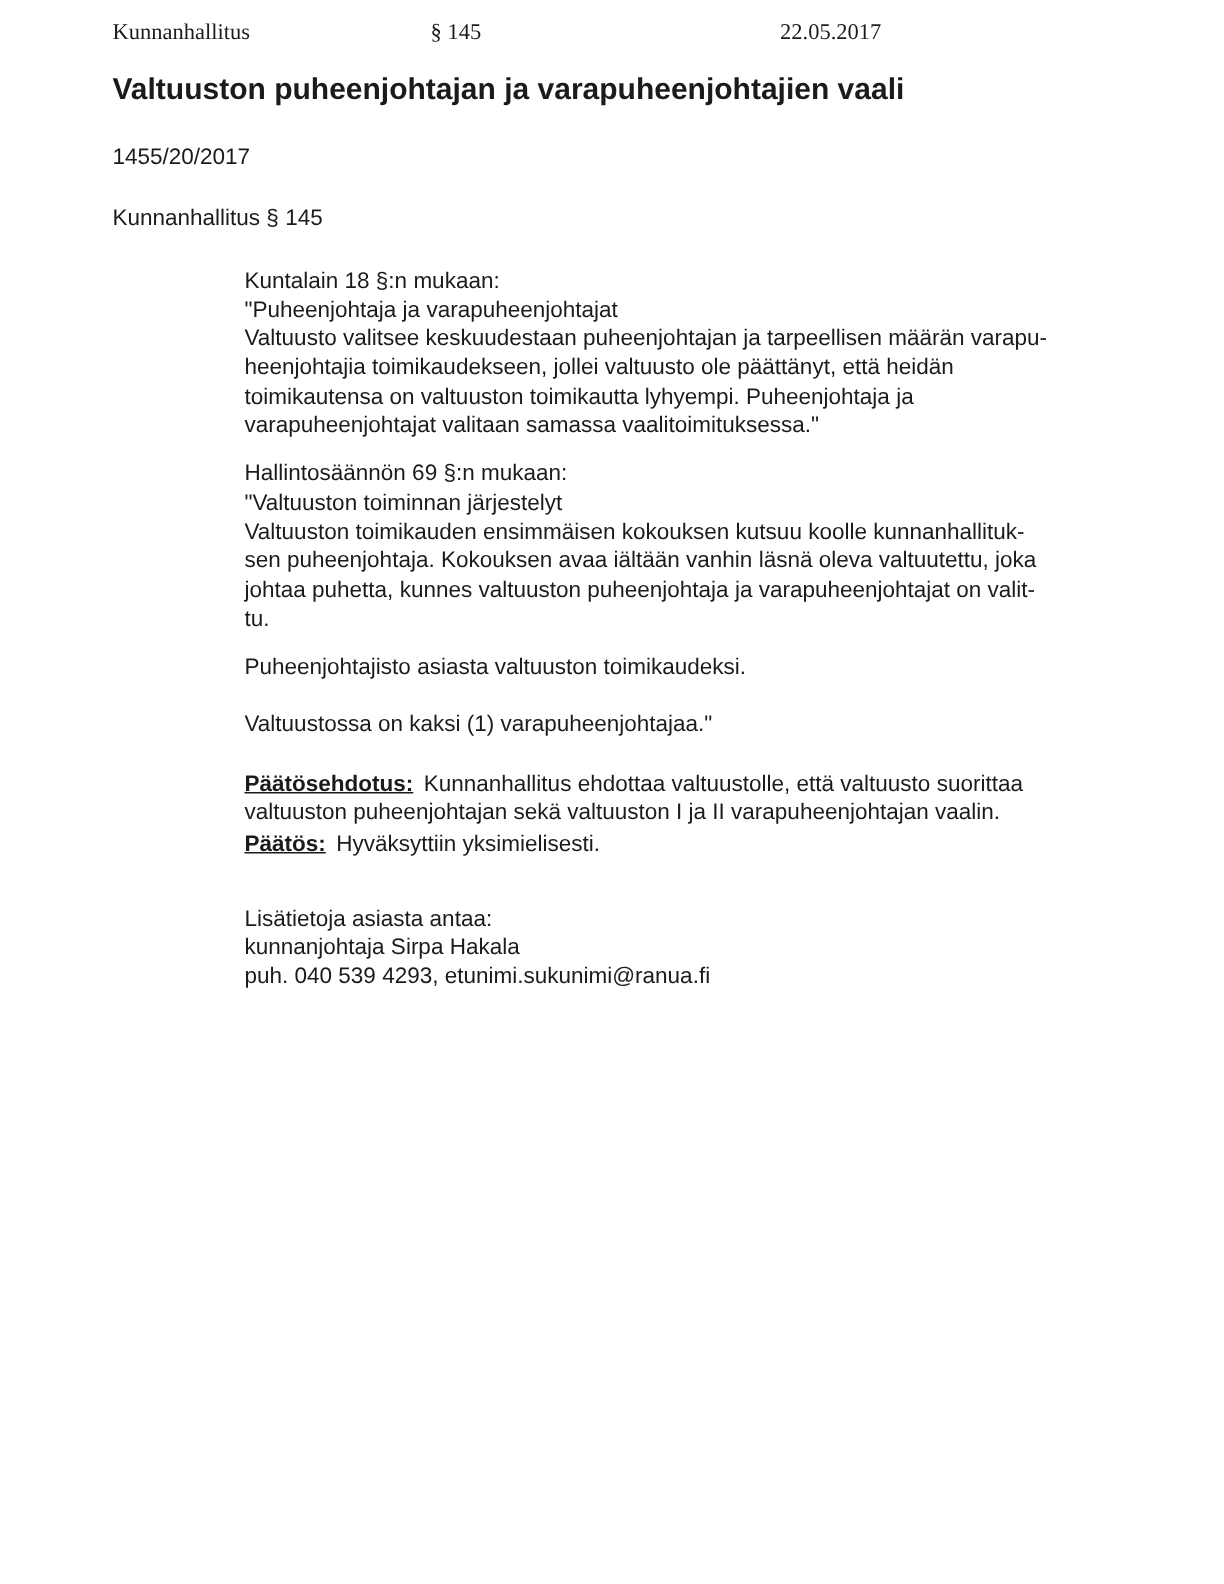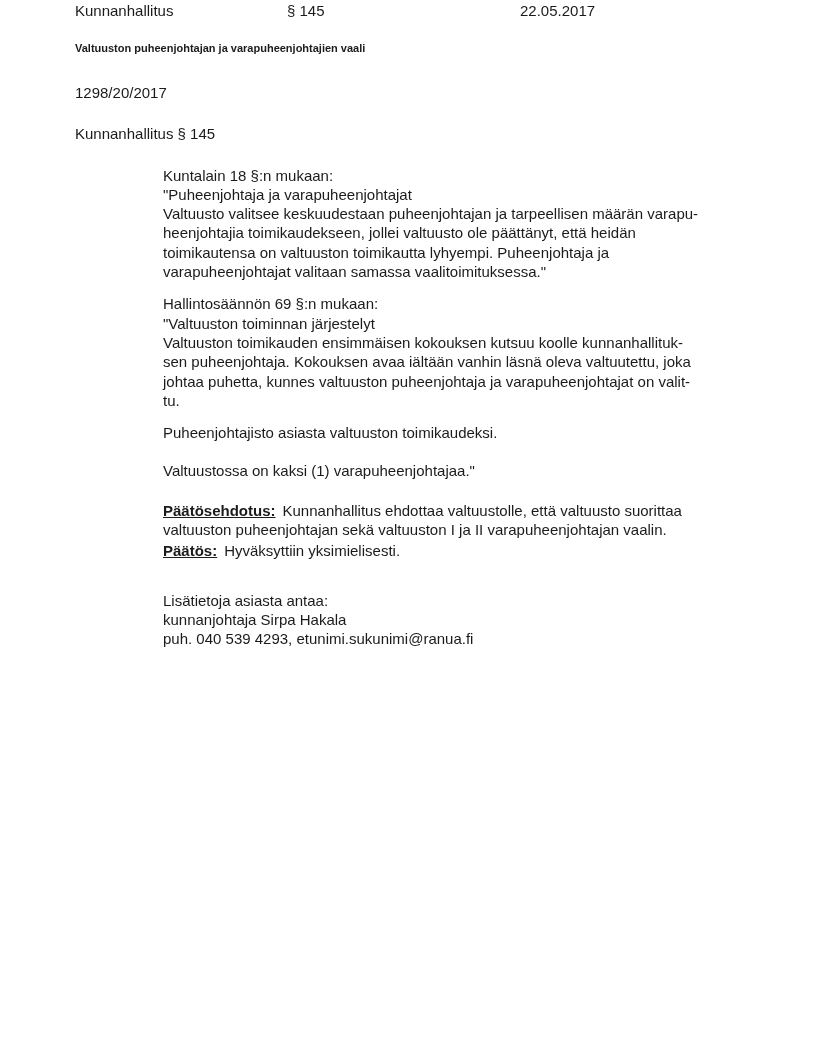--- a/index.html
+++ b/index.html
@@ -17,29 +17,30 @@
     font-size: 15px;
     line-height: 19.3px;
     color: #1b1b1b;
     overflow: hidden;
     box-sizing: border-box;
     padding: 1px 40px 0 75px;
   }
   .doc-header {
     position: relative;
     height: 17px;
-    margin-top: 0;
+    margin-top: 12px;
+    font-family: Liberation Serif, serif;
   }
   .doc-header .org     { position: absolute; left: 0; top: 0; }
   .doc-header .section { position: absolute; left: 212px; top: 0; }
   .doc-header .date    { position: absolute; left: 445px; top: 0; }
 
   .doc-title {
     margin: 20px 0 0 0;
-    font-size: 11px;
+    font-size: 20px;
     line-height: 21px;
     font-weight: bold;
   }
   .diary-number {
     margin-top: 24px;
   }
   .subheader {
     margin-top: 22px;
   }
   .body-block {
@@ -69,21 +70,21 @@
 <div class="page">
 
   <div class="doc-header">
     <span class="org">Kunnanhallitus</span>
     <span class="section">§ 145</span>
     <span class="date">22.05.2017</span>
   </div>
 
   <h1 class="doc-title">Valtuuston puheenjohtajan ja varapuheenjohtajien vaali</h1>
 
-  <div class="diary-number">1298/20/2017</div>
+  <div class="diary-number">1455/20/2017</div>
 
   <div class="subheader">Kunnanhallitus § 145</div>
 
   <div class="body-block">
 
     <p class="para">Kuntalain 18 §:n mukaan:
 "Puheenjohtaja ja varapuheenjohtajat
 Valtuusto valitsee keskuudestaan puheenjohtajan ja tarpeellisen määrän varapu-
 heenjohtajia toimikaudekseen, jollei valtuusto ole päättänyt, että heidän
 toimikautensa on valtuuston toimikautta lyhyempi. Puheenjohtaja ja

